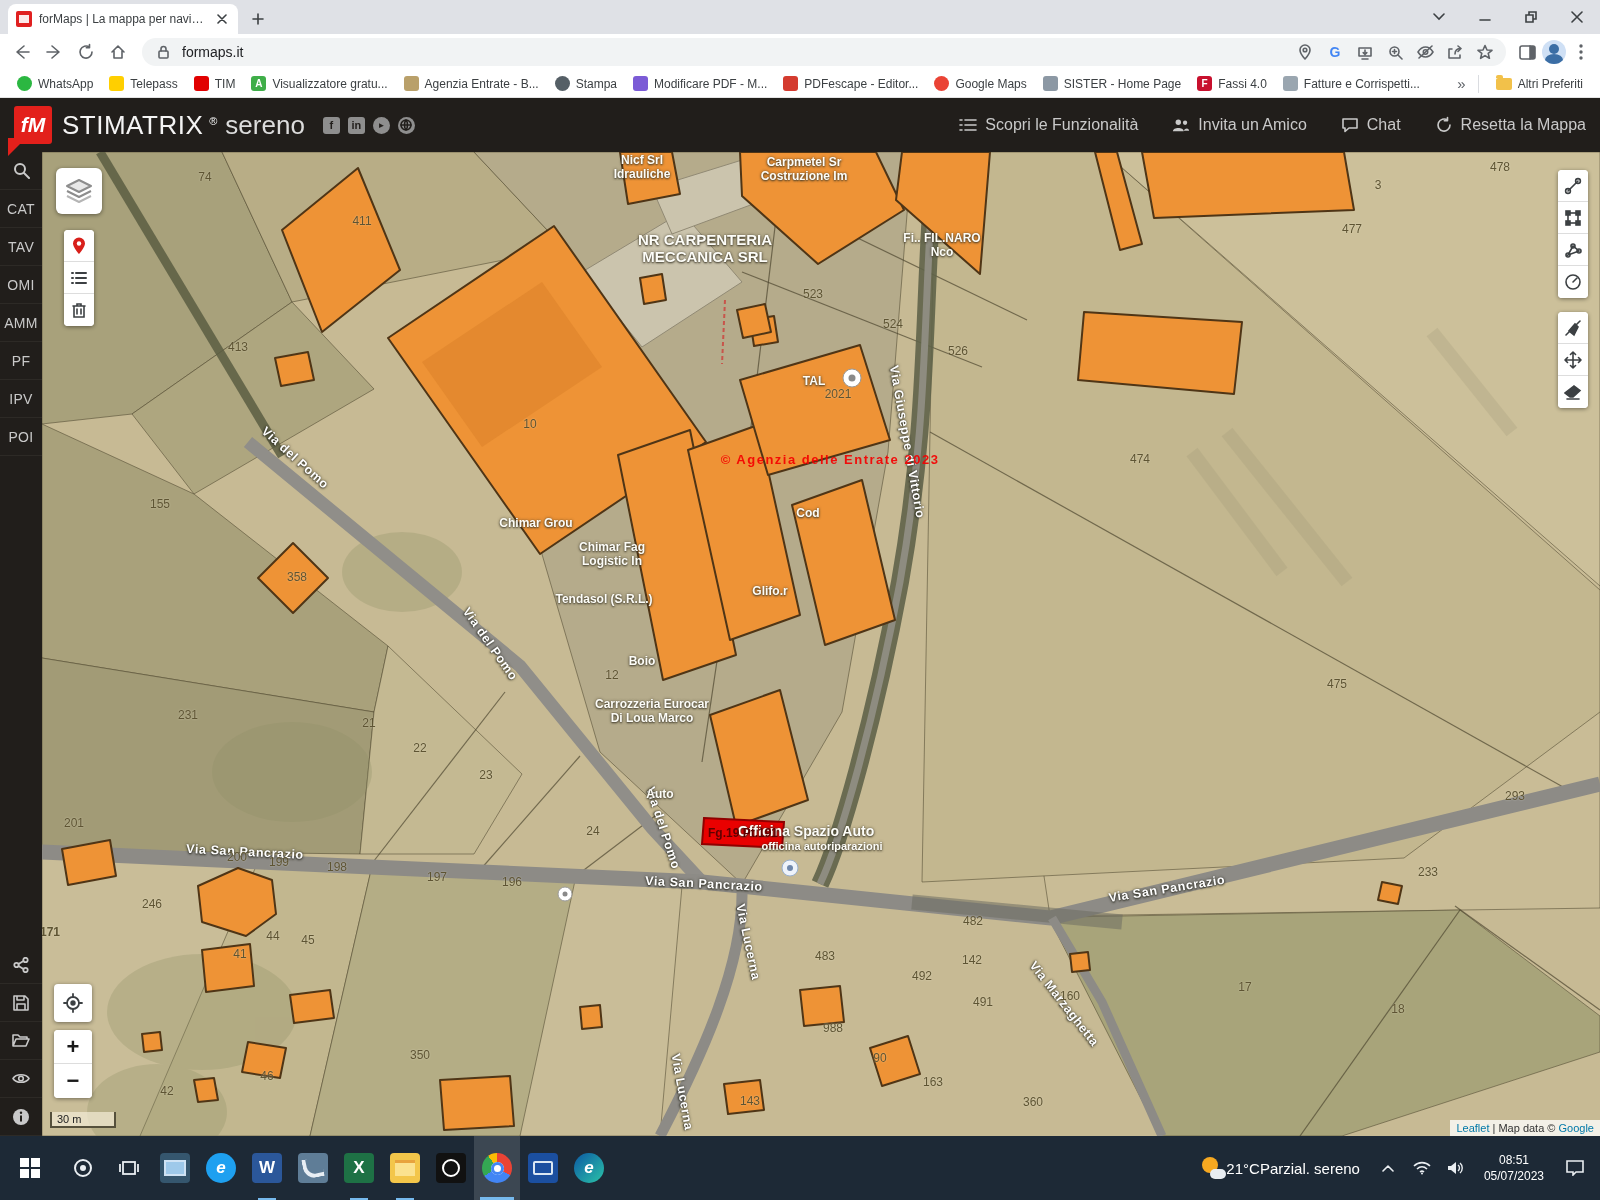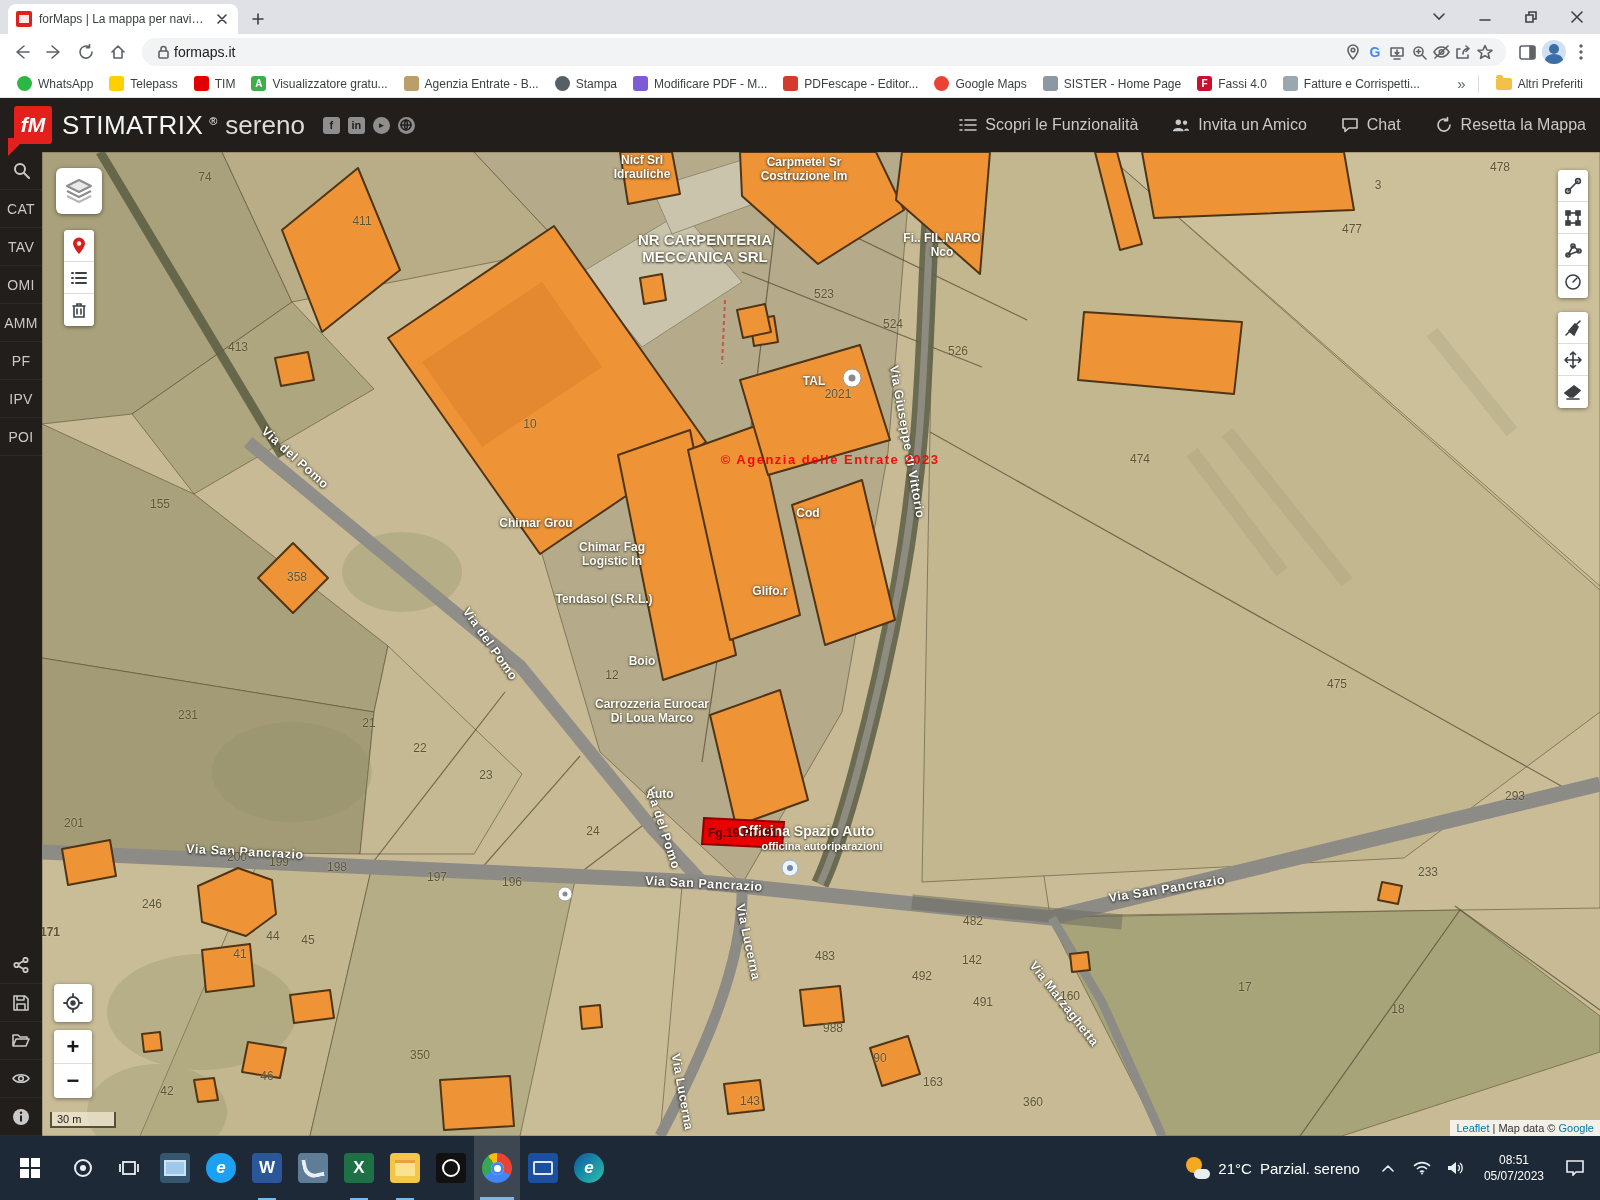--- a/index.html
+++ b/index.html
@@ -16,21 +16,21 @@
   .icbtn { display:flex; align-items:center; justify-content:center; cursor:pointer; }
   .tab-close { width:16px; height:16px; border-radius:50%; }
   .newtab { width:28px; height:28px; margin-left:6px; margin-bottom:1px; border-radius:50%; }
   .winctl { position:absolute; right:0; top:0; height:34px; display:flex; }
   .winctl .icbtn { width:46px; height:34px; }
   svg.g { stroke:#5f6368; stroke-width:1.6; fill:none; stroke-linecap:round; stroke-linejoin:round; }
   svg.gd { stroke:#3c4043; stroke-width:1.6; fill:none; stroke-linecap:round; }
 
   .toolbar { height:36px; background:#fff; display:flex; align-items:center; padding:0 8px; gap:4px; flex:0 0 auto;}
   .navbtn { width:28px; height:28px; border-radius:50%; }
-  .omnibox { flex:1; height:28px; background:#f1f3f4; border-radius:14px; display:flex; align-items:center; padding:0 10px; margin:0 6px; }
+  .omnibox { flex:1; height:28px; background:#f1f3f4; border-radius:14px; display:flex; align-items:center; padding:0 10px; gap:8px; margin:0 6px; }
   .url { font-size:14px; color:#202124; flex:1; }
   .omni-ic { width:22px; height:22px; display:flex; align-items:center; justify-content:center; }
   .g-letter { font-size:14px; font-weight:bold; color:#4285f4; }
   .avatar { width:24px; height:24px; border-radius:50%; background:#cfe0f5; position:relative; overflow:hidden;}
   .avatar::before{content:"";position:absolute;left:7px;top:4px;width:10px;height:10px;border-radius:50%;background:#3b6ea5;}
   .avatar::after{content:"";position:absolute;left:3px;top:14px;width:18px;height:12px;border-radius:50% 50% 0 0;background:#3b6ea5;}
 
   .bookmarksbar { height:28px; background:#fff; display:flex; align-items:center; padding:0 10px; gap:2px; border-bottom:1px solid #e4e4e4; flex:0 0 auto;}
   .bm { display:flex; align-items:center; gap:6px; padding:3px 7px; border-radius:4px; white-space:nowrap; }
   .bm-label { font-size:12px; color:#3c4043; }
@@ -106,21 +106,21 @@
   .ico-this-pc::after { content:""; width:18px; height:12px; border:2px solid #cfe3f5; background:#9ec9ea; }
   .ico-phone-app::after { content:""; width:16px; height:16px; border-left:4px solid #e8eef4; border-bottom:4px solid #e8eef4; border-radius:0 0 0 12px; transform:rotate(-12deg);}
   .ico-folder-app { background:#f3c64a; }
   .ico-folder-app::after{content:"";width:20px;height:13px;background:#fbe28f;border-top:3px solid #e8a33d;}
   .ico-camera-app::after { content:""; width:14px; height:14px; border:2.5px solid #fff; border-radius:50%; }
   .ico-chrome { border-radius:50%; background:conic-gradient(#ea4335 0 33%, #4285f4 33% 66%, #34a853 66% 90%, #fbbc05 90% 100%); }
   .ico-chrome::after { content:""; width:13px; height:13px; background:#fff; border-radius:50%; box-shadow:inset 0 0 0 3px #4285f4; }
   .ico-mail-app::after { content:""; width:16px; height:10px; border:2px solid #dbe7f3; border-radius:2px; }
   .ico-edge { border-radius:50%; background:linear-gradient(135deg,#0c59a4,#2bc3a8); font-style:italic;}
   .tb-right { margin-left:auto; display:flex; align-items:center; gap:6px; padding-right:8px; }
-  .weather { display:flex; align-items:center; gap:8px; padding:0 8px; font-size:15px; }
+  .weather { display:flex; align-items:center; gap:0; padding:0 8px; font-size:15px; }
   .wicon { width:26px; height:26px; position:relative; }
   .wicon::before { content:""; position:absolute; left:2px; top:2px; width:16px; height:16px; border-radius:50%; background:#f6a821; }
   .wicon::after { content:""; position:absolute; right:0; bottom:2px; width:16px; height:10px; border-radius:8px; background:#e8edf2; }
   .clock { text-align:center; font-size:12px; line-height:1.35; padding:0 8px; }
 </style>
 </head>
 <body>
 
 <div class="screen">
 
@@ -582,21 +582,21 @@
           <span class="ml ml-parcel" style="left: 1028px; top: 845px; transform: translate(-50%, -50%) rotate(0deg); text-align: center;">160</span>
           <span class="ml ml-parcel" style="left: 1203px; top: 836px; transform: translate(-50%, -50%) rotate(0deg);">17</span>
           <span class="ml ml-parcel" style="left: 1356px; top: 858px; transform: translate(-50%, -50%) rotate(0deg);">18</span>
           <span class="ml ml-parcel" style="left: 1386px; top: 721px; transform: translate(-50%, -50%) rotate(0deg);">233</span>
           <span class="ml ml-parcel" style="left: 1473px; top: 645px; transform: translate(-50%, -50%) rotate(0deg);">293</span>
           <span class="ml ml-parcel" style="left: 1098px; top: 308px; transform: translate(-50%, -50%) rotate(0deg);">474</span>
           <span class="ml ml-parcel" style="left: 1295px; top: 533px; transform: translate(-50%, -50%) rotate(0deg);">475</span>
           <span class="ml ml-parcel" style="left: 1310px; top: 78px; transform: translate(-50%, -50%) rotate(0deg);">477</span>
           <span class="ml ml-parcel" style="left: 1458px; top: 16px; transform: translate(-50%, -50%) rotate(0deg);">478</span>
           <span class="ml ml-parcel" style="left: 1336px; top: 34px; transform: translate(-50%, -50%) rotate(0deg);">3</span>
-          <span class="ml ml-parcel" style="left: 771px; top: 143px; transform: translate(-50%, -50%) rotate(0deg); margin-left: 11px;">523</span>
+          <span class="ml ml-parcel" style="left: 771px; top: 143px; transform: translate(-50%, -50%) rotate(0deg);">523</span>
           <span class="ml ml-parcel" style="left: 851px; top: 173px; transform: translate(-50%, -50%) rotate(0deg);">524</span>
           <span class="ml ml-parcel" style="left: 916px; top: 200px; transform: translate(-50%, -50%) rotate(0deg);">526</span>
           <span class="ml ml-parcel" style="left: 796px; top: 243px; transform: translate(-50%, -50%) rotate(0deg);">2021</span>
           <span class="ml ml-parcel" style="left: 570px; top: 524px; transform: translate(-50%, -50%) rotate(0deg);">12</span>
         </div>
       <span class="watermark">© Agenzia delle Entrate 2023</span>
       <span class="hl-label">Fg.19 Pt.191</span>
 
       <div class="map-btn" style="left:14px;top:16px;width:46px;height:46px;border-radius:6px;">
         <svg width="28" height="26" viewBox="0 0 28 26" fill="none" stroke="#8d8d8d" stroke-width="2" stroke-linejoin="round">

